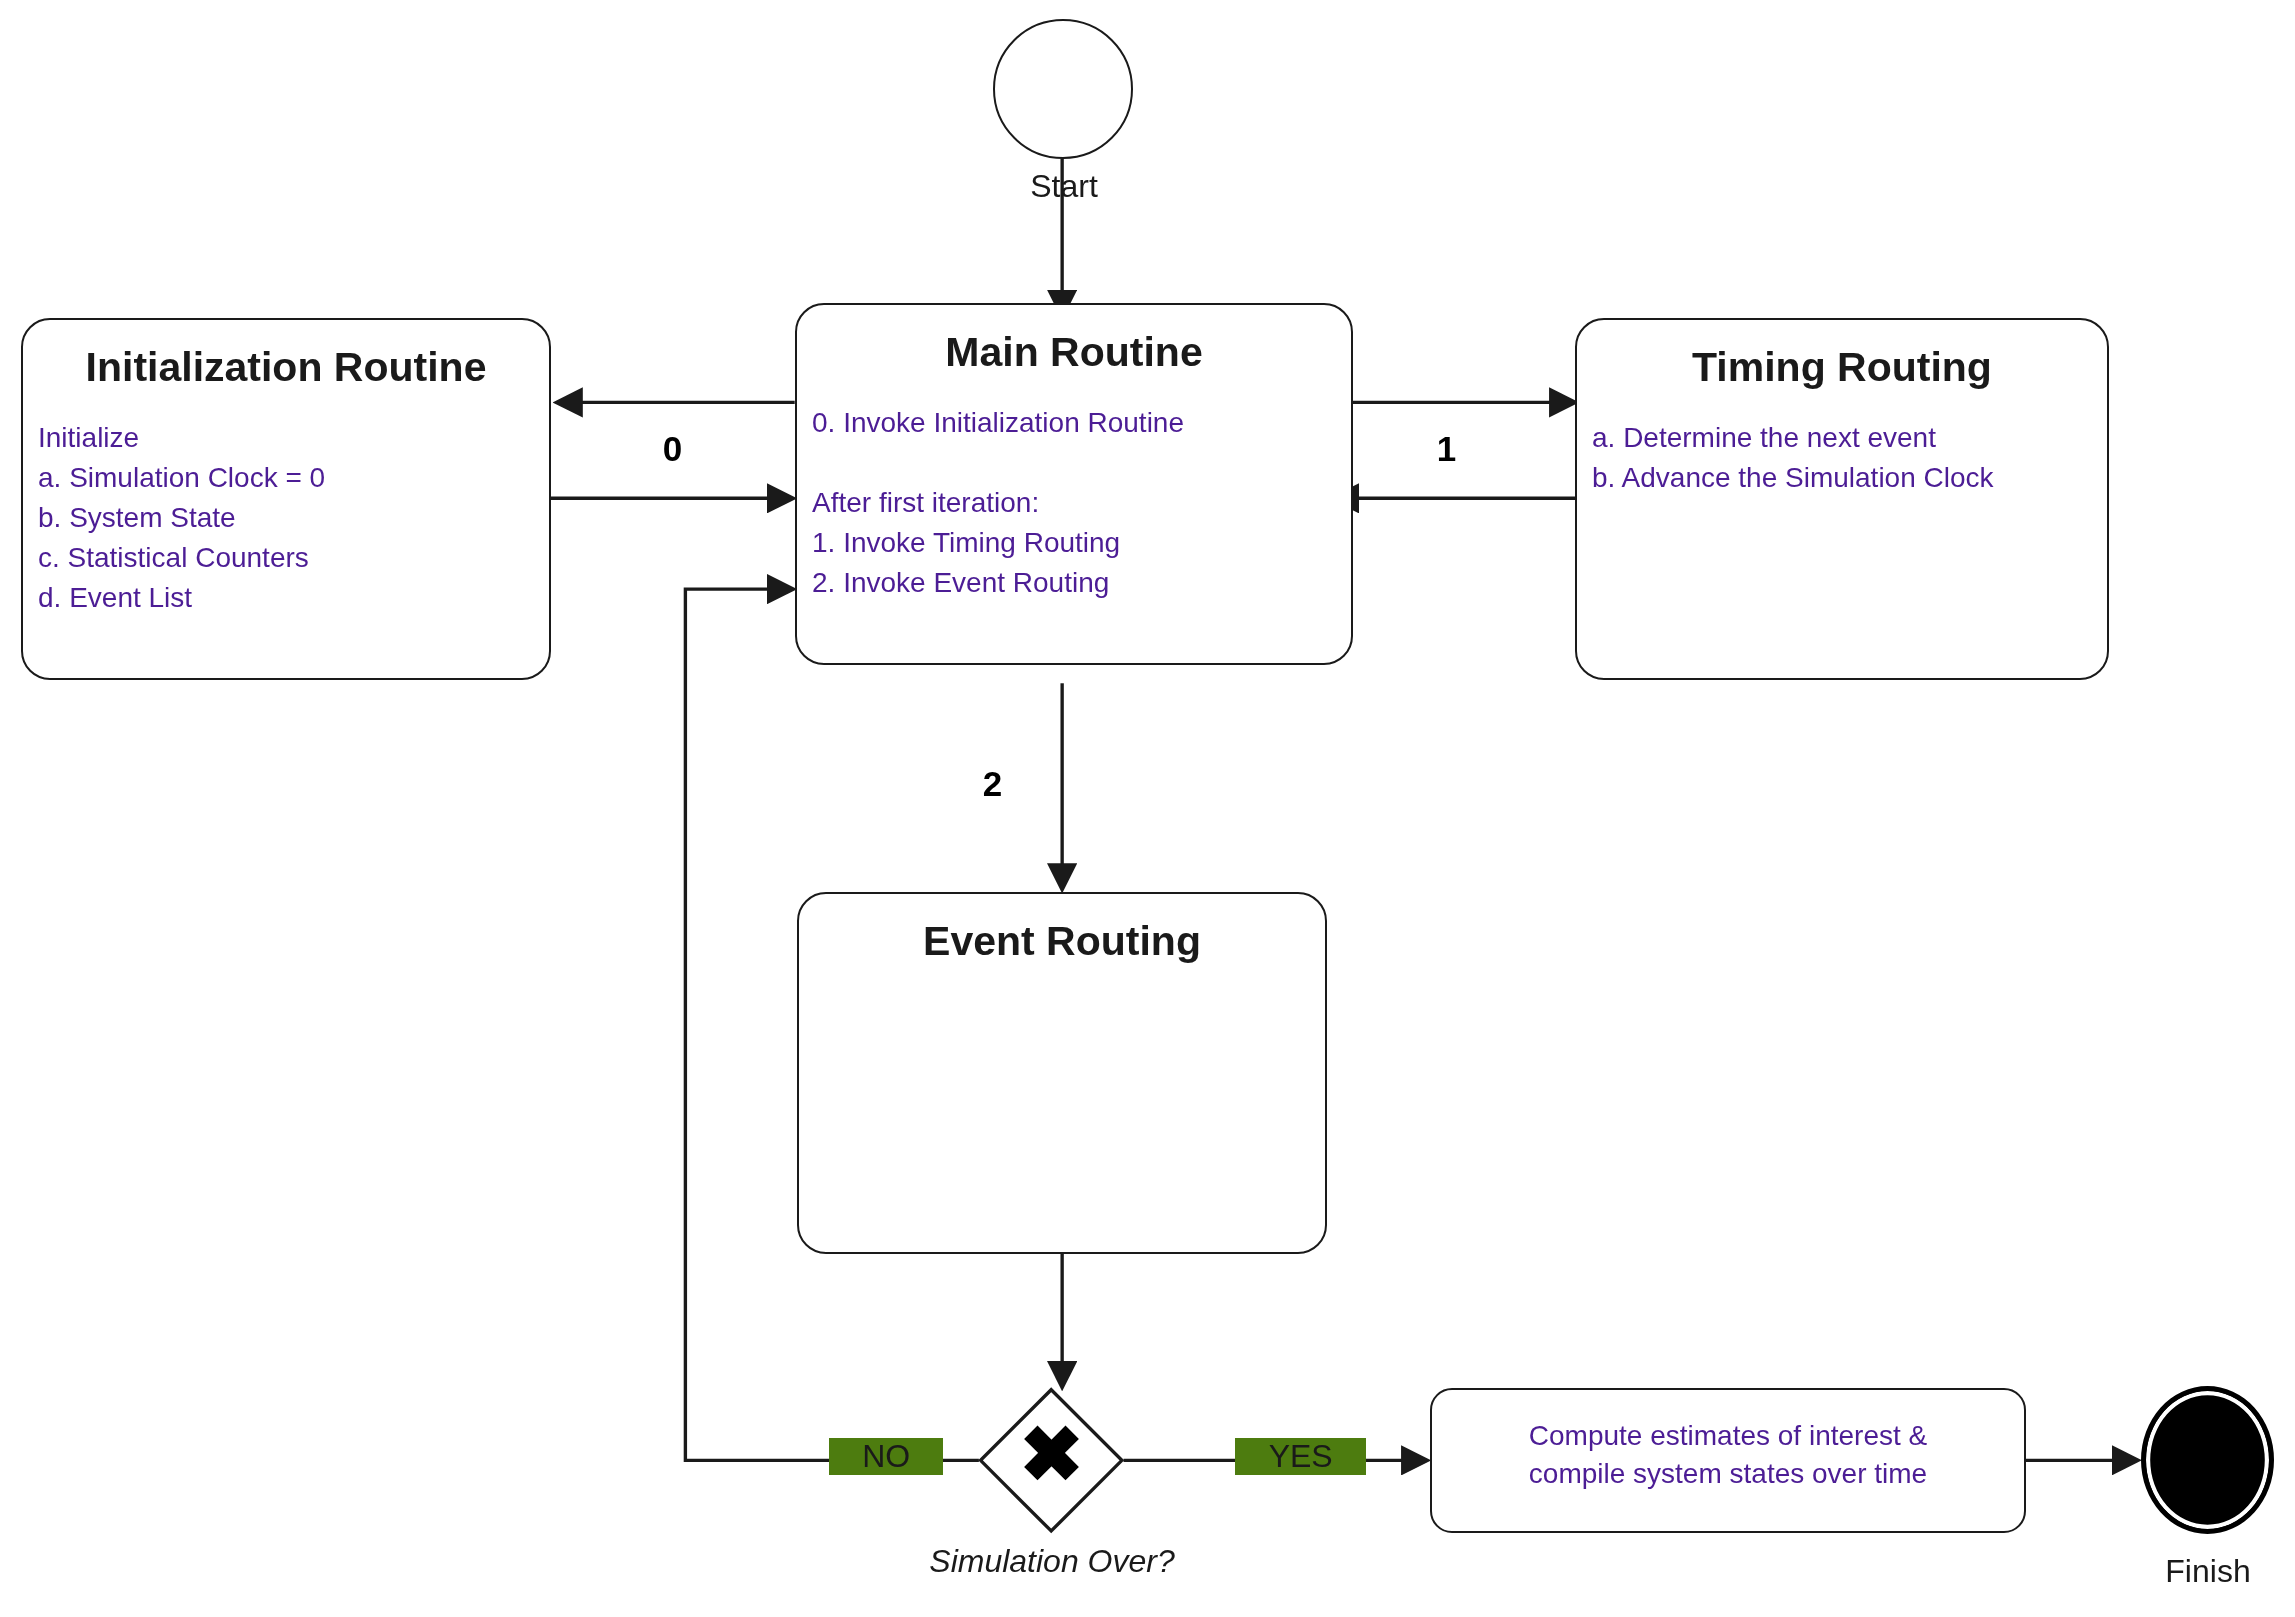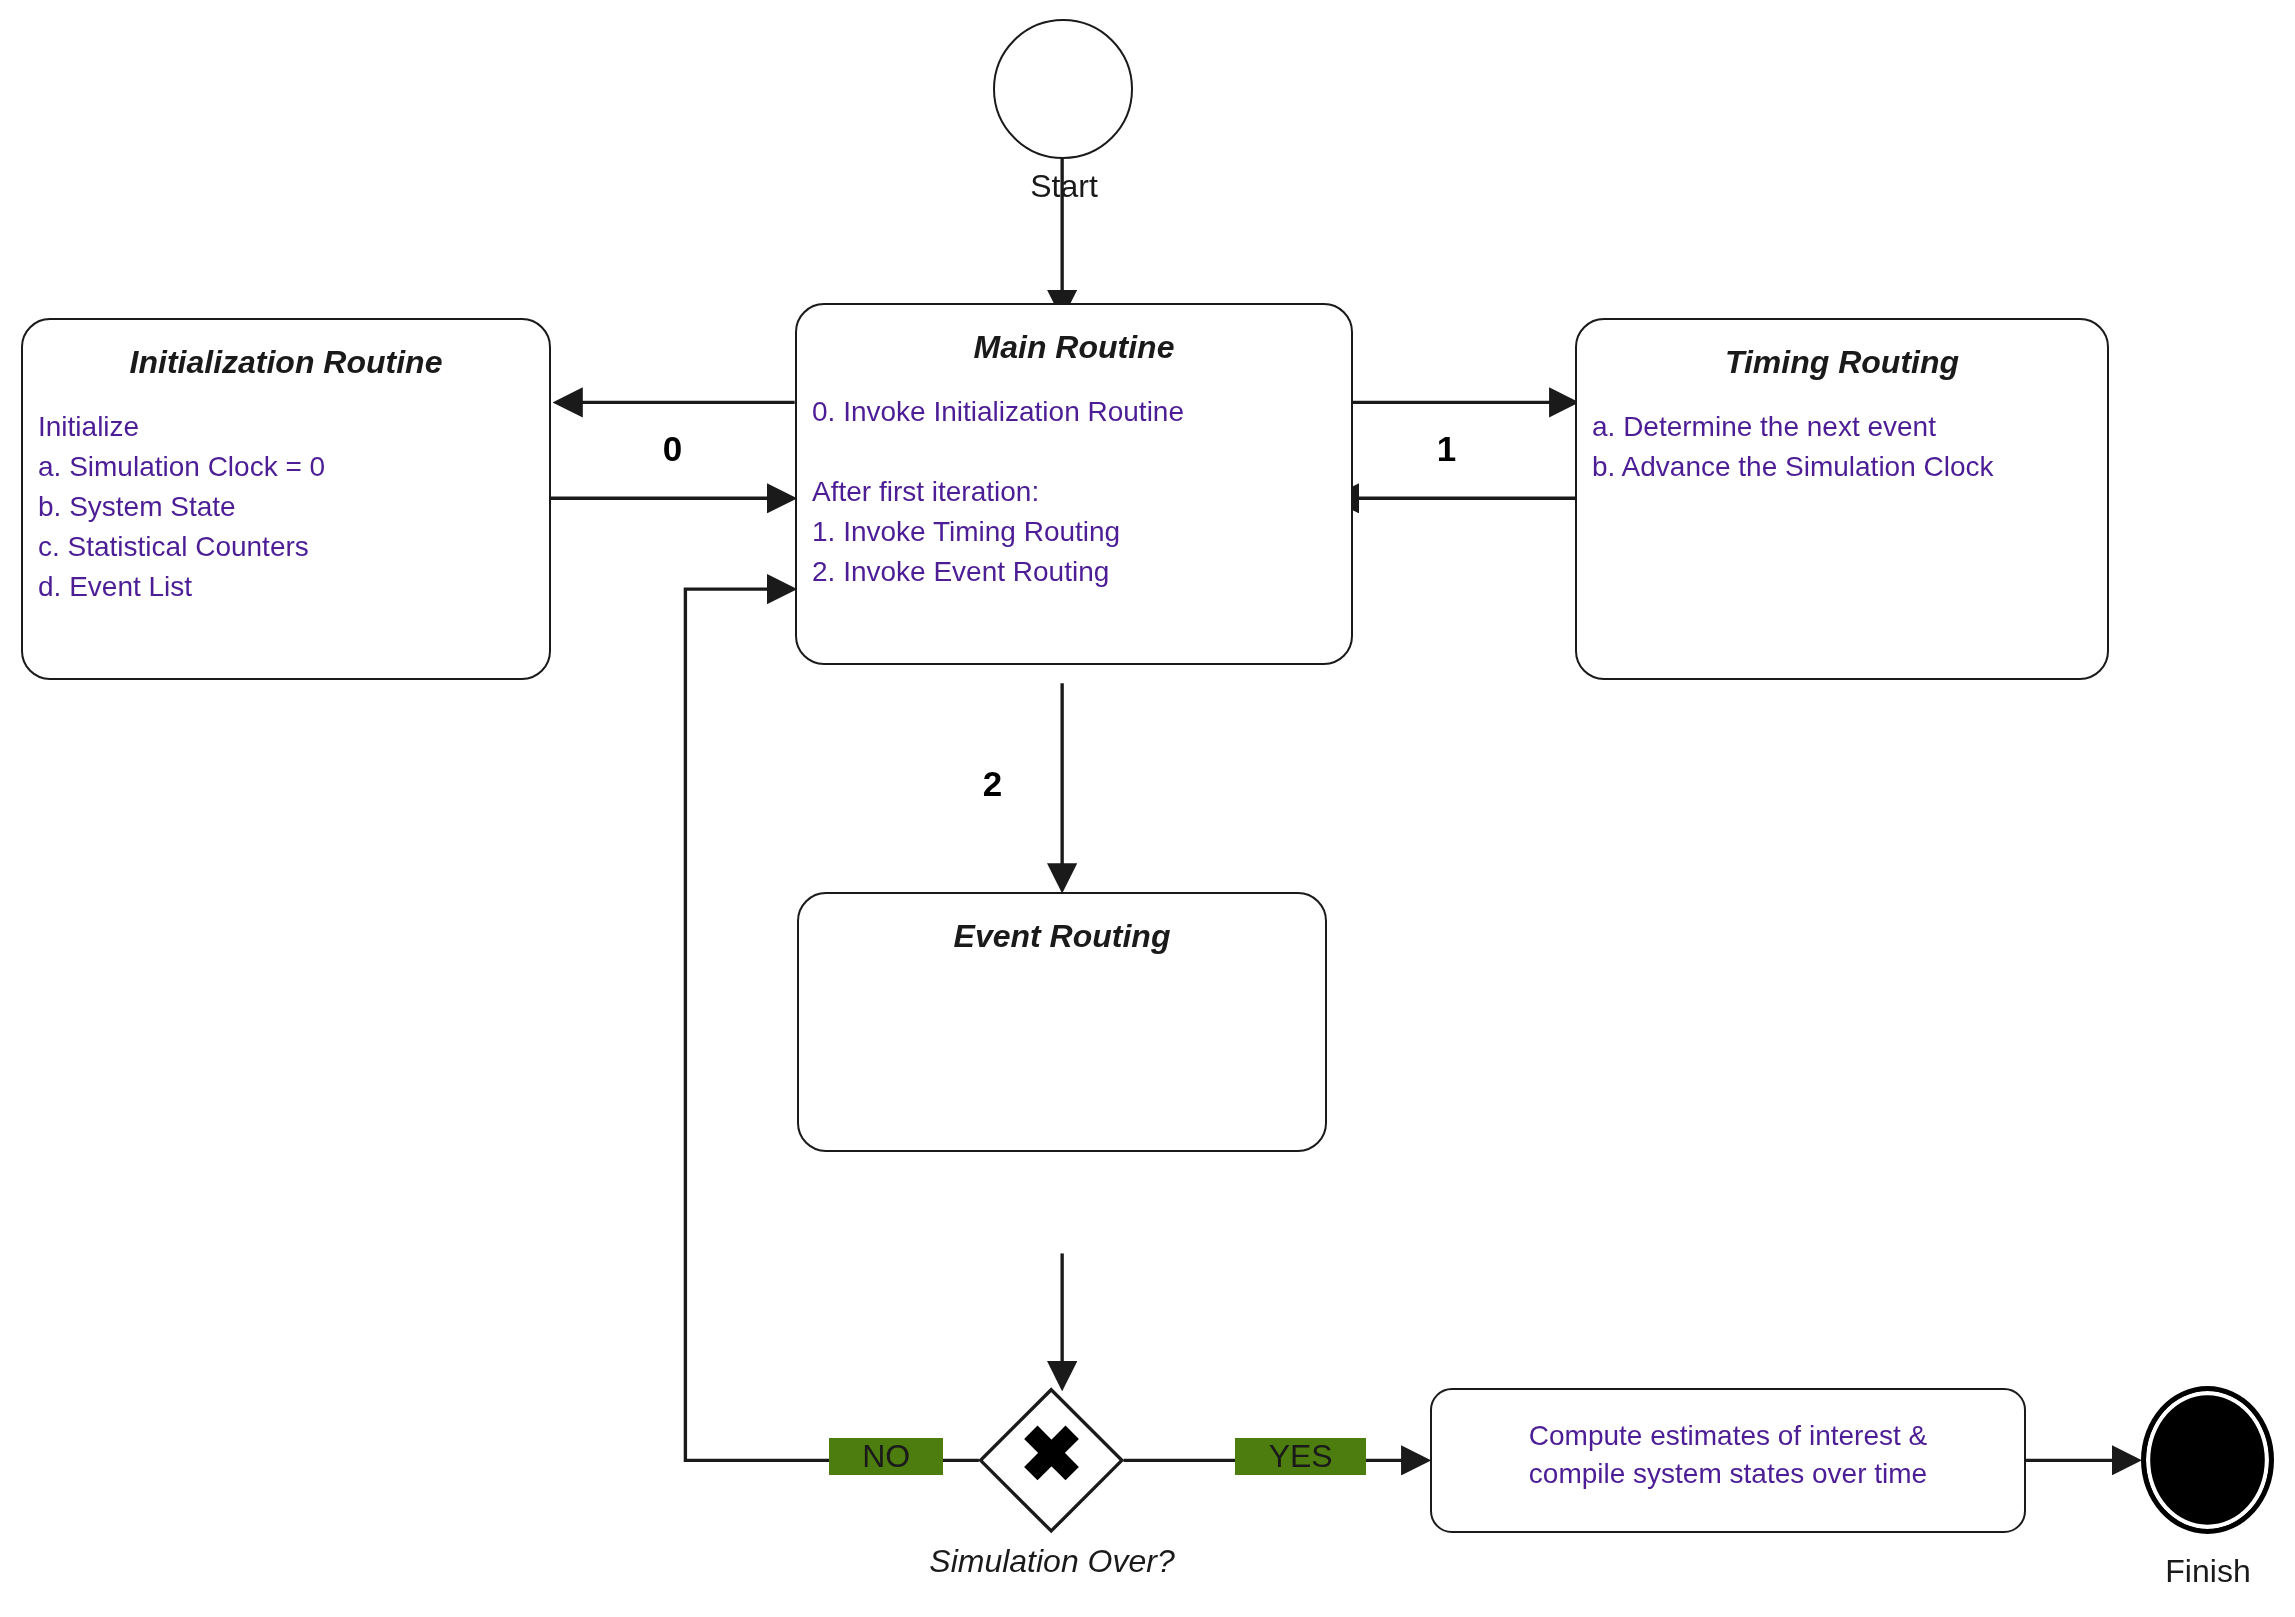--- a/index.html
+++ b/index.html
@@ -28,26 +28,25 @@
   }
   .node {
     position: absolute;
     box-sizing: border-box;
     background: #ffffff;
     border: 2.5px solid #1a1a1a;
     border-radius: 29px;
   }
   .node-title {
     text-align: center;
-    font-size: 32px;
+    font-size: 41px;
     font-weight: bold;
     color: #1a1a1a;
     line-height: 1.25;
     margin-top: 22px;
-    font-style: italic;
   }
   .node-body {
     font-size: 28px;
     color: #4c1d95;
     line-height: 1.43;
     white-space: pre-line;
     margin-top: 25px;
     padding-left: 15px;
     padding-right: 8.4px;
   }
@@ -163,21 +162,21 @@
 1. Invoke Timing Routing
 2. Invoke Event Routing</div>
   </div>
 
   <div class="node" style="left:1575px; top:318px; width:534px; height:362px;">
     <div class="node-title">Timing Routing</div>
     <div class="node-body">a. Determine the next event
 b. Advance the Simulation Clock</div>
   </div>
 
-  <div class="node" style="left:797px; top:892px; width:530px; height:260px;">
+  <div class="node" style="left:797px; top:892px; width:530px; height:362px;">
     <div class="node-title">Event Routing</div>
   </div>
 
   <div class="node" style="left:1430px; top:1388px; width:596px; height:145px; border-radius:22px; border-width:2.5px;">
     <div class="node-body centered" style="margin-top:27px; line-height:1.35;">Compute estimates of interest &amp;
 compile system states over time</div>
   </div>
 
   <div class="finish-circle"></div>
   <div class="plain-label" style="left:2103px; top:1553px; width:210px;">Finish</div>

